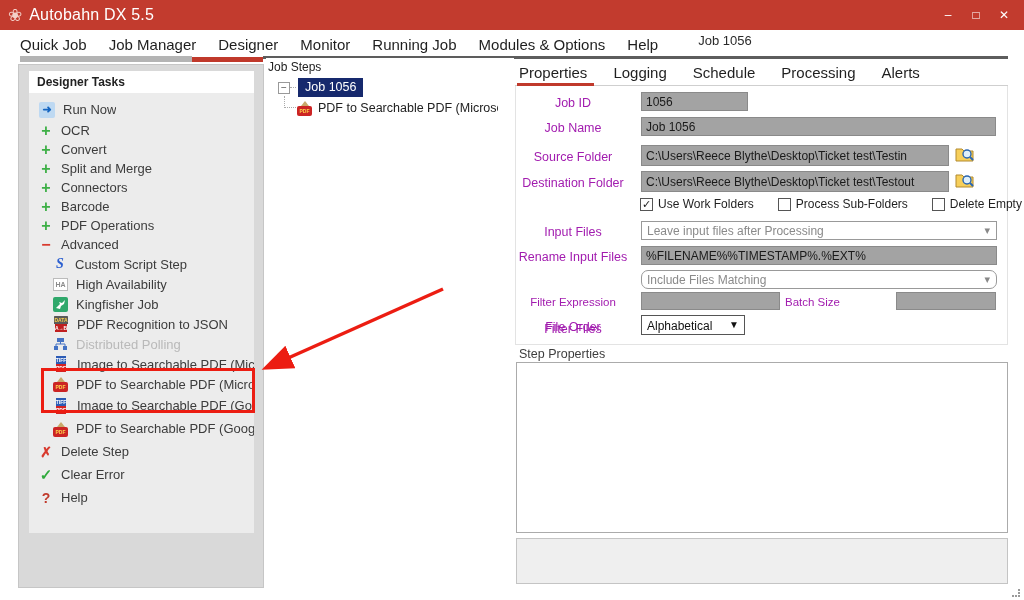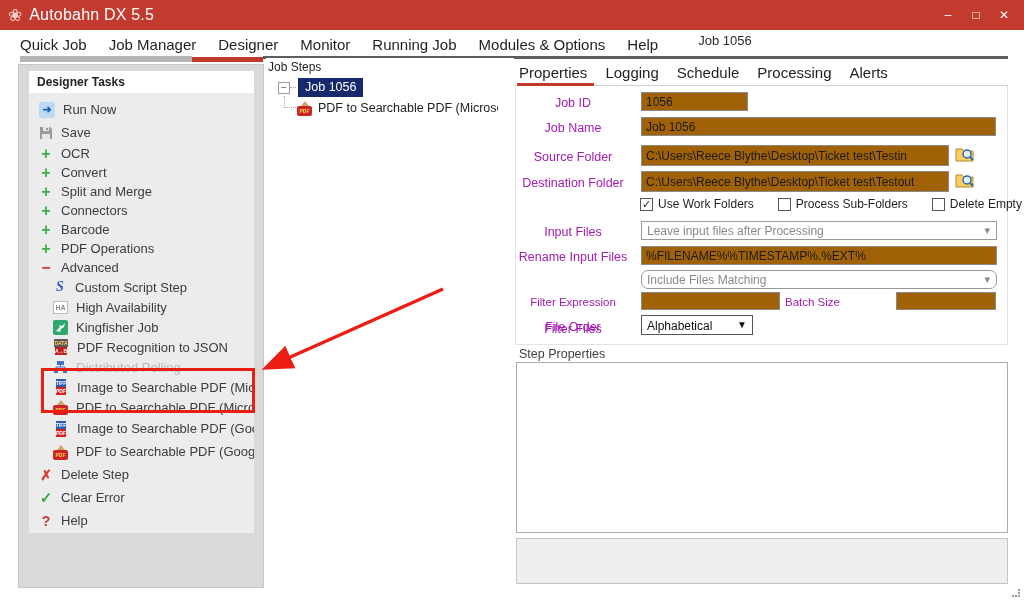--- a/index.html
+++ b/index.html
@@ -63,28 +63,28 @@
   .jobsteps-title { font-size:12px; color:#222; padding:2px 0 4px 2px; }
   .tree-row1 { display:flex; align-items:center; }
   .expander { width:12px; height:12px; border:1px solid #999; background:#fff; color:#555; font-size:10px; line-height:10px; display:flex; align-items:center; justify-content:center; margin-left:12px; }
   .dash { width:6px; border-top:1px dotted #aaa; }
   .tree-node-sel { margin-left:2px; background:#16296d; color:#fff; font-size:12.5px; padding:2px 7px 3px 7px; }
   .tree-row2 { display:flex; align-items:center; margin-top:3px; padding-left:31px; position:relative; }
   .tree-l { position:absolute; left:18px; top:-4px; width:12px; height:12px; border-left:1px dotted #aaa; border-bottom:1px dotted #aaa; }
   .tree-row2 .label { font-size:12.5px; color:#222; margin-left:6px; white-space:nowrap; overflow:hidden; width:180px; }
 
   
-  .tabs { position:absolute; left:519px; top:64px; display:flex; gap:18px; }
+  .tabs { position:absolute; left:519px; top:64px; display:flex; gap:26px; }
   .tab { font-size:15px; color:#1f1f1f; padding-bottom:6px; white-space:nowrap; }
   .tab-rule { position:absolute; left:515px; top:85px; width:493px; height:1px; background:#cfcfcf; }
   .tab-rule-red { position:absolute; left:517px; top:83px; width:77px; height:3px; background:#c0392b; }
 
   .formbox { position:absolute; left:515px; top:86px; width:493px; height:259px; border:1px solid #e3e3e3; border-top:none; background:#fff; }
   .flabel { position:absolute; width:118px; text-align:center; font-size:12.5px; color:#a21caf; white-space:nowrap; }
-  .tbox { position:absolute; border:1px solid #8a8a8a; background:#a16207; font-size:12px; color:#1a1a1a; padding:7px 4px; font-family:"Liberation Sans", sans-serif; height:19px; }
+  .tbox { position:absolute; border:1px solid #8a8a8a; background:#a3a3a3; font-size:12px; color:#1a1a1a; padding:7px 4px; font-family:"Liberation Sans", sans-serif; height:19px; }
   .ddl { position:absolute; border:1px solid #999; background:#fff; height:19px; font-size:12px; color:#8a8a8a; padding:2px 18px 1px 5px; white-space:nowrap; overflow:hidden; }
   .ddl .arr { position:absolute; right:6px; top:2px; color:#888; font-size:11px; }
   .combo { position:absolute; border:1px solid #555; background:#fff; height:20px; font-size:12px; color:#111; padding:3px 18px 1px 5px; }
   .combo .arr { position:absolute; right:5px; top:3px; color:#111; font-size:10px; }
 
   .cbrow { position:absolute; left:640px; top:197px; display:flex; gap:24px; align-items:center; }
   .cb { display:flex; align-items:center; gap:5px; font-size:12px; color:#1f1f1f; white-space:nowrap; }
   .cb .box { width:13px; height:13px; border:1px solid #555; background:#fff; display:flex; align-items:center; justify-content:center; font-size:11px; color:#1a1a1a; line-height:11px; }
 
   .browse { position:absolute; width:20px; height:17px; cursor:default; }
@@ -124,31 +124,20 @@
   <div class="rule-right"></div>
 
   <div class="sidebar-outer">
     <div class="sidebar-inner">
       <div class="sidebar-header">Designer Tasks</div>
       <div class="task-list">
         <div class="task-item lg">
           <span class="ic ic-run">➜</span>
           <span class="tlabel">Run Now</span>
         </div>
-        <div class="task-item lg">
-          <span class="ic">
-            <svg width="14" height="14" viewBox="0 0 14 14">
-                <path d="M1 1 h10 l2 2 v10 h-12 z" fill="#9a9a9a"></path>
-                <rect x="3" y="8" width="8" height="5" fill="#e8e8e8"></rect>
-                <rect x="4" y="1" width="6" height="4" fill="#e8e8e8"></rect>
-                <rect x="7" y="2" width="2" height="2" fill="#9a9a9a"></rect>
-              </svg>
-          </span>
-          <span class="tlabel">Save</span>
-        </div>
         <div class="task-item">
           <span class="ic ic-plus">+</span>
           <span class="tlabel">OCR</span>
         </div>
         <div class="task-item">
           <span class="ic ic-plus">+</span>
           <span class="tlabel">Convert</span>
         </div>
         <div class="task-item">
           <span class="ic ic-plus">+</span>
@@ -342,21 +331,21 @@
     <span>Include Files Matching</span>
     <span class="arr">▾</span>
   </div>
 
   <div class="flabel" style="left:514px; top:296px; font-size:11.5px;">Filter Expression</div>
   <input class="tbox" style="left: 641px; top: 292px; width: 139px; height: 18px;" value="">
   <div class="flabel" style="left:770px; top:296px; width:85px; font-size:11.5px;">Batch Size</div>
   <input class="tbox" style="left: 896px; top: 292px; width: 100px; height: 18px;" value="">
 
   <div class="flabel" style="left:514px; top:320px;">File Order</div>
-  <div class="combo" style="left:641px; top:315px; width:112px;">
+  <div class="combo" style="left:641px; top:315px; width:104px;">
     <span>Alphabetical</span>
     <span class="arr">▼</span>
   </div>
 
   <div class="stepprops-label">Step Properties</div>
   <div class="stepprops-box"></div>
   <div class="bottom-box"></div>
   <div class="grip"></div>
 
 </div>

